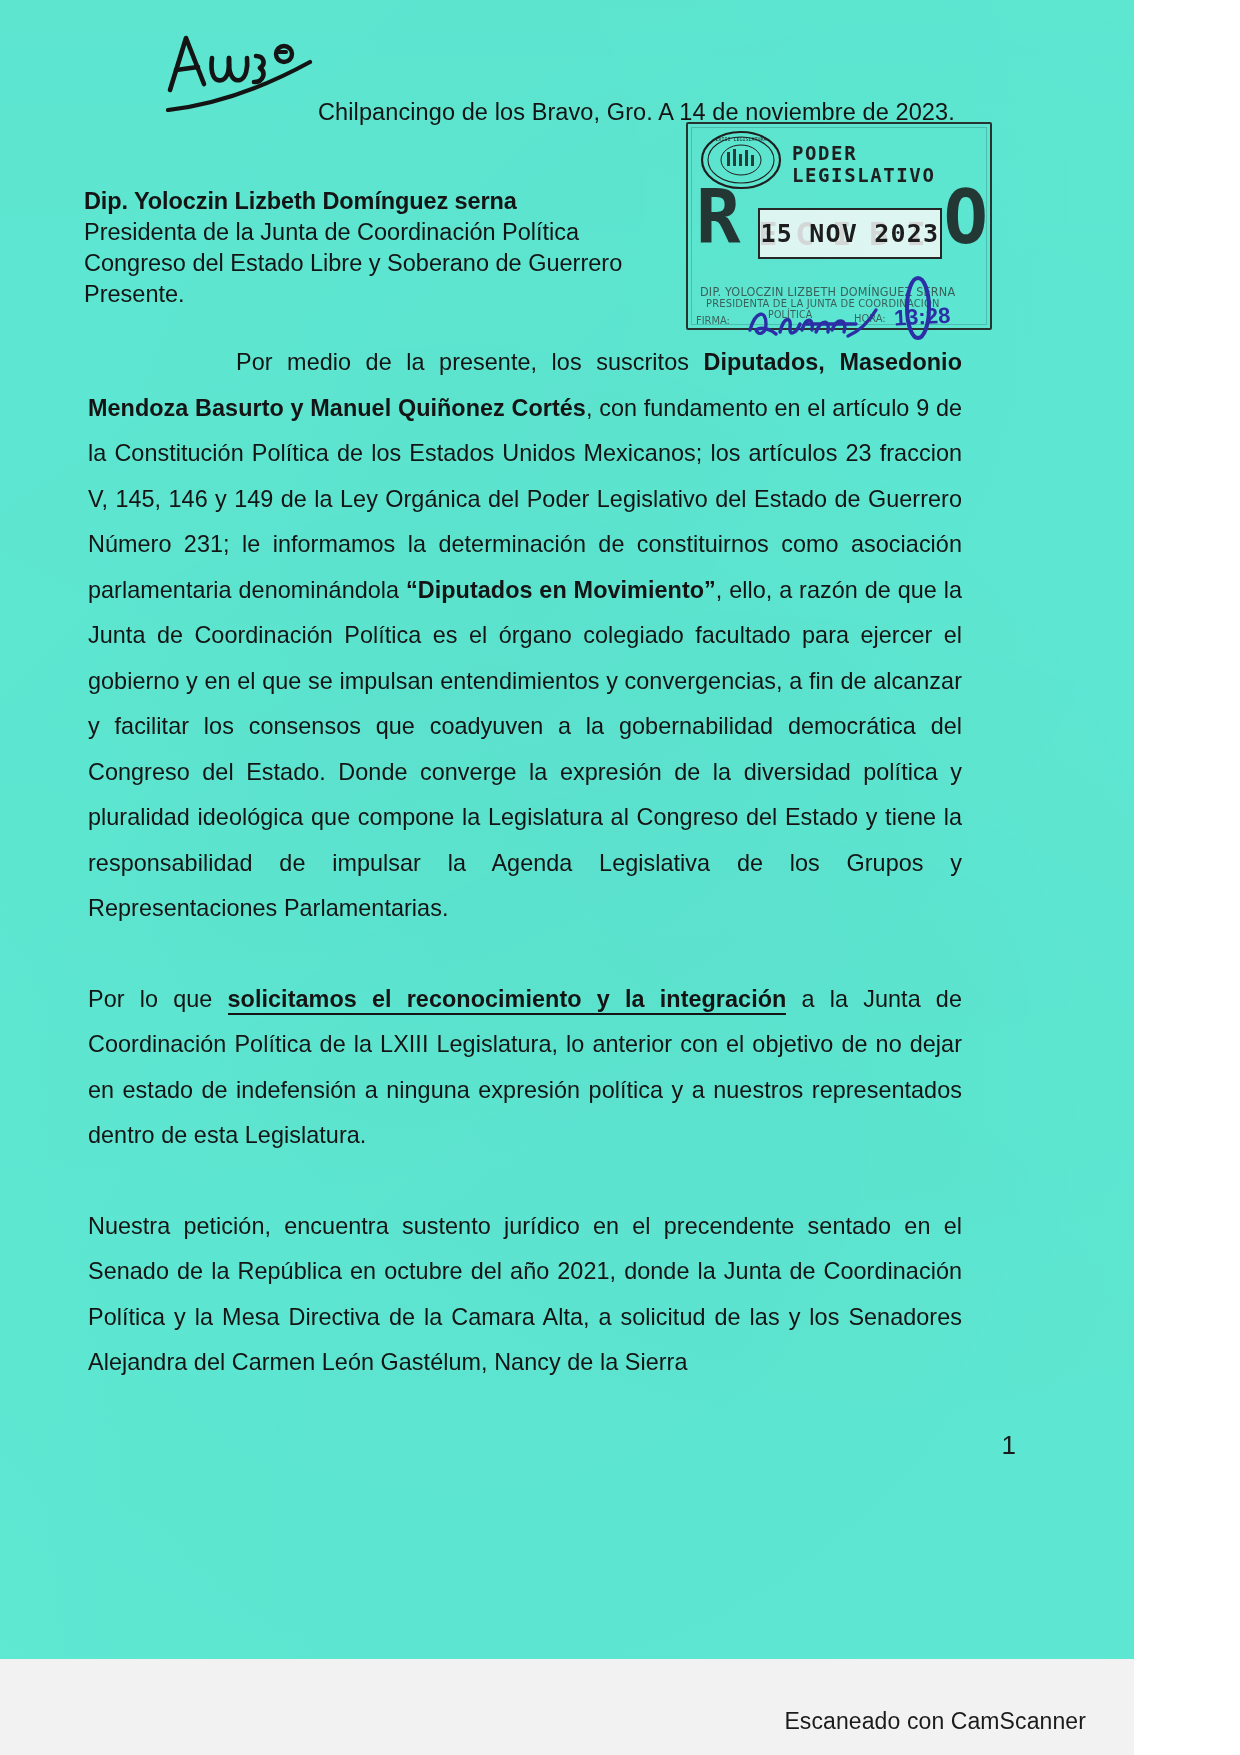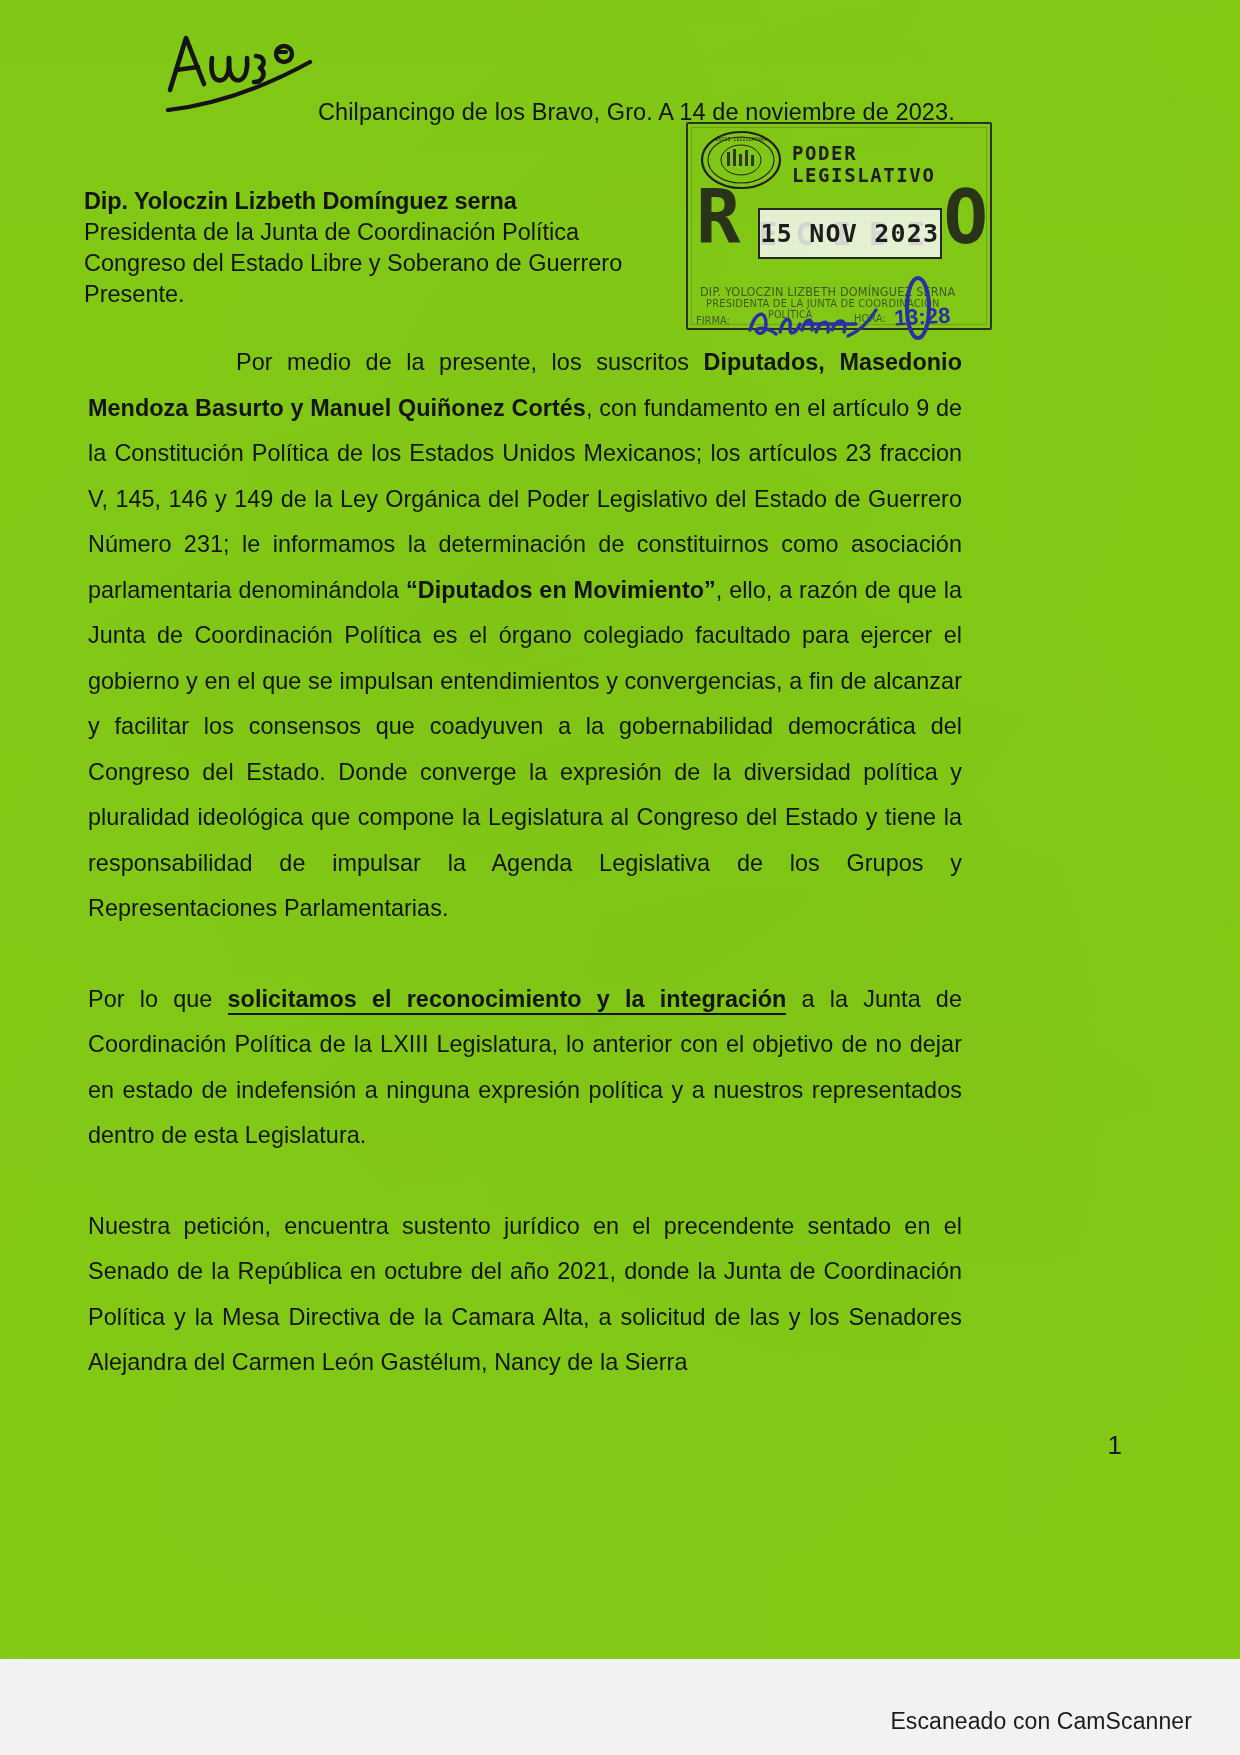--- a/index.html
+++ b/index.html
@@ -7,23 +7,23 @@
     margin: 0;
     padding: 0;
     background: #ffffff;
   }
   body {
     font-family: "Liberation Sans", sans-serif;
     color: #111;
   }
   .page {
     position: relative;
-    width: 1240px;
+    width: 1134px;
     height: 1755px;
-    background: #84cc16;
+    background: #5eead4;
     overflow: hidden;
     box-sizing: border-box;
   }
 
   
   .scan-noise {
     position: absolute;
     inset: 0;
     pointer-events: none;
     background:

